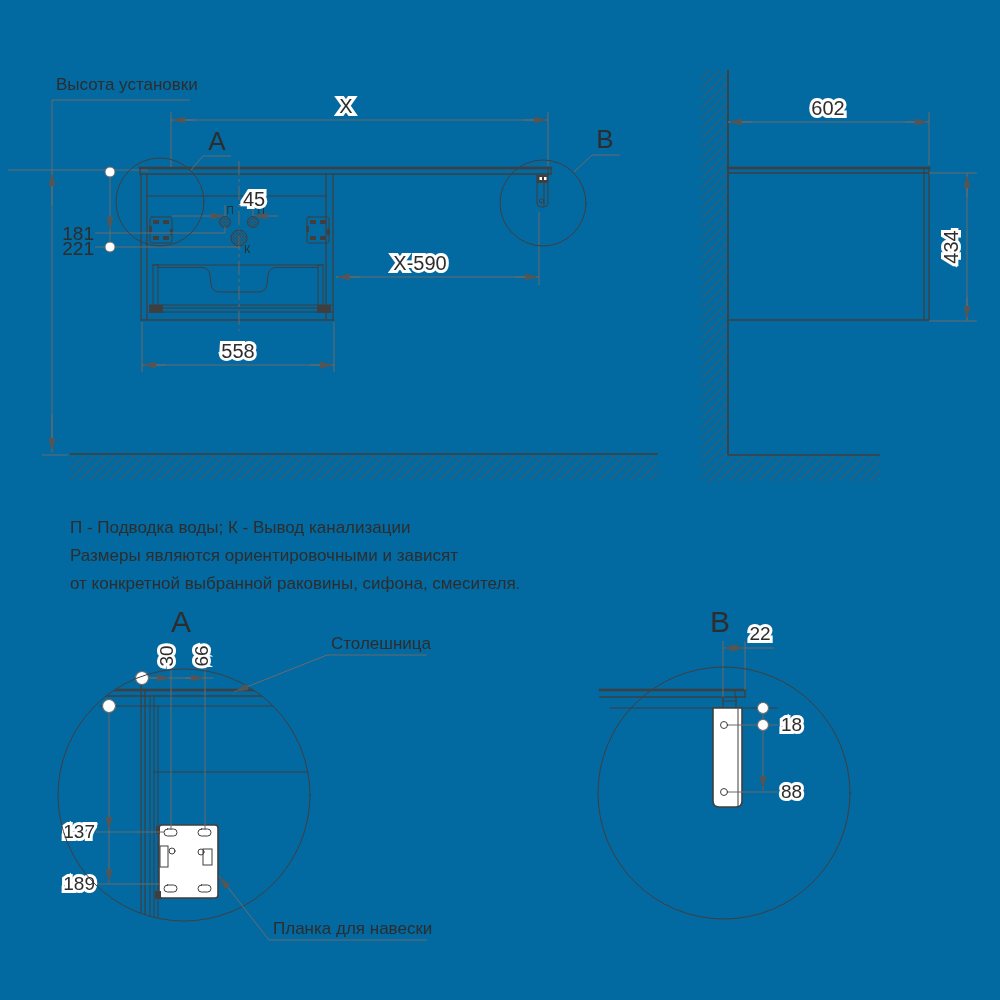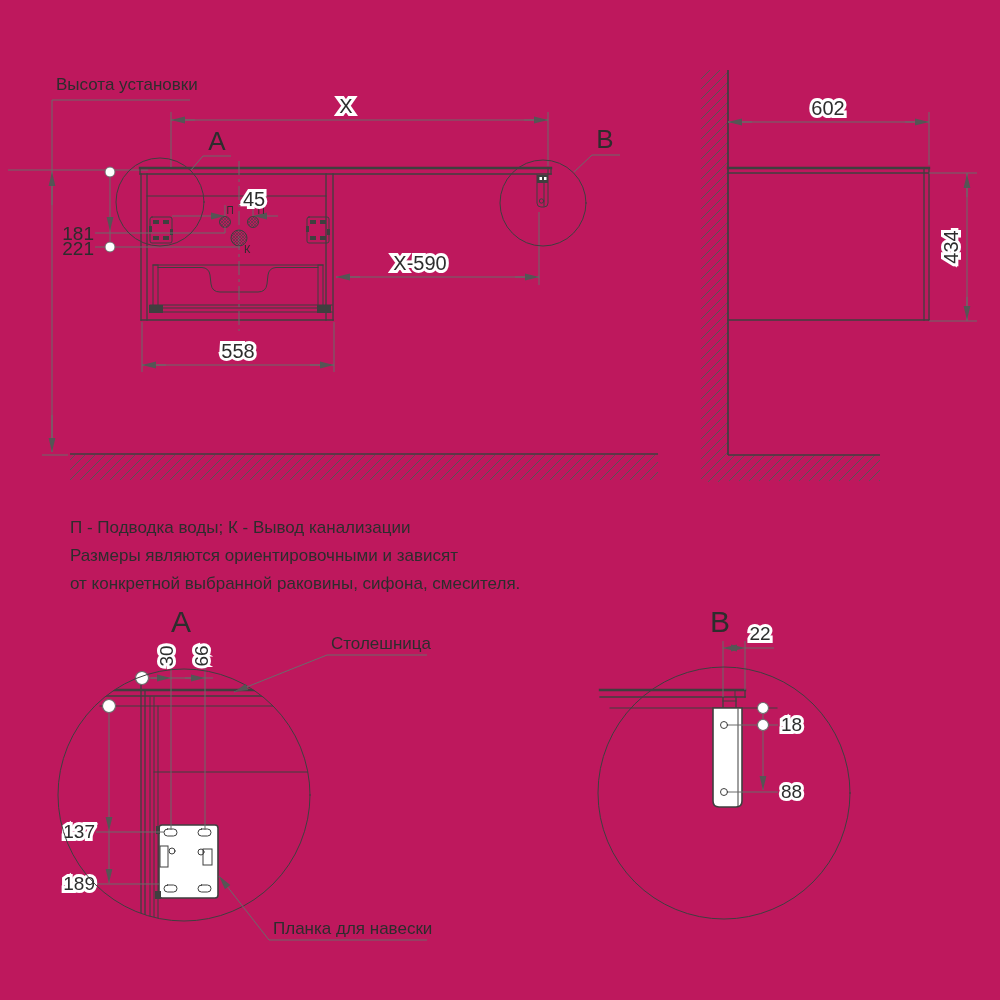--- a/index.html
+++ b/index.html
@@ -1,16 +1,16 @@
 <!DOCTYPE html>
 <html><head>
 <meta charset="utf-8">
 <style>
   html,body{margin:0;padding:0;background:#fff;}
-  #page{width:1000px;height:1000px;position:relative;background:#be185d;overflow:hidden;}
+  #page{width:1000px;height:1000px;position:relative;background:#0369a1;overflow:hidden;}
   svg{display:block;}
   .st{stroke:#3f3f3f;stroke-width:1.3;fill:none;stroke-linecap:square;}
   .st2{stroke:#3f3f3f;stroke-width:2.4;fill:none;stroke-linecap:square;}
   .st1{stroke:#3f3f3f;stroke-width:1;fill:none;stroke-linecap:square;}
   .dim{stroke:#6b6b6b;stroke-width:1;fill:none;stroke-linecap:butt;}
   .cl{stroke:#6b6b6b;stroke-width:1;fill:none;stroke-dasharray:14 4 3 4;}
   .txt{font-family:"Liberation Sans","DejaVu Sans",sans-serif;fill:#2d2d2d;}
   .halo{paint-order:stroke;stroke:#fff;stroke-width:6;}
   .f20{font-size:20px;}
   .f19{font-size:19px;}

